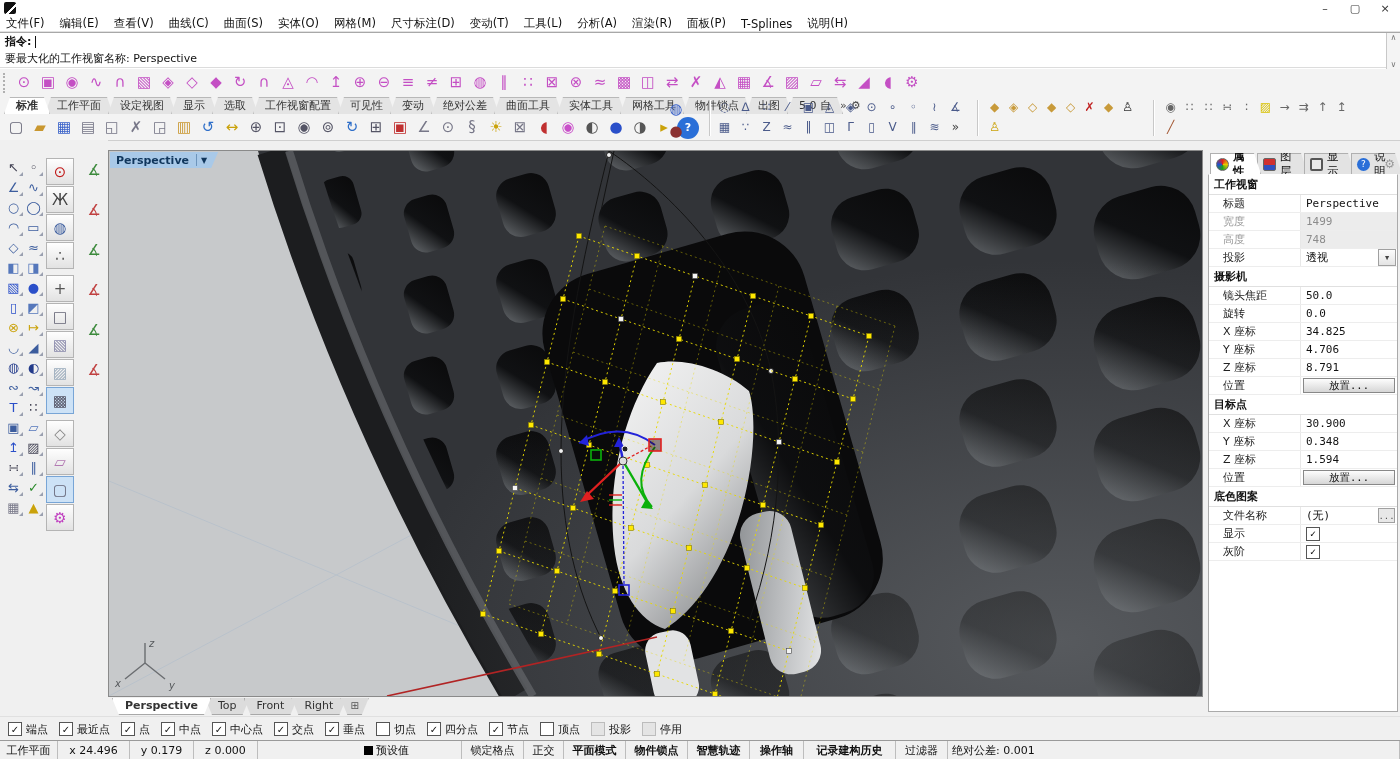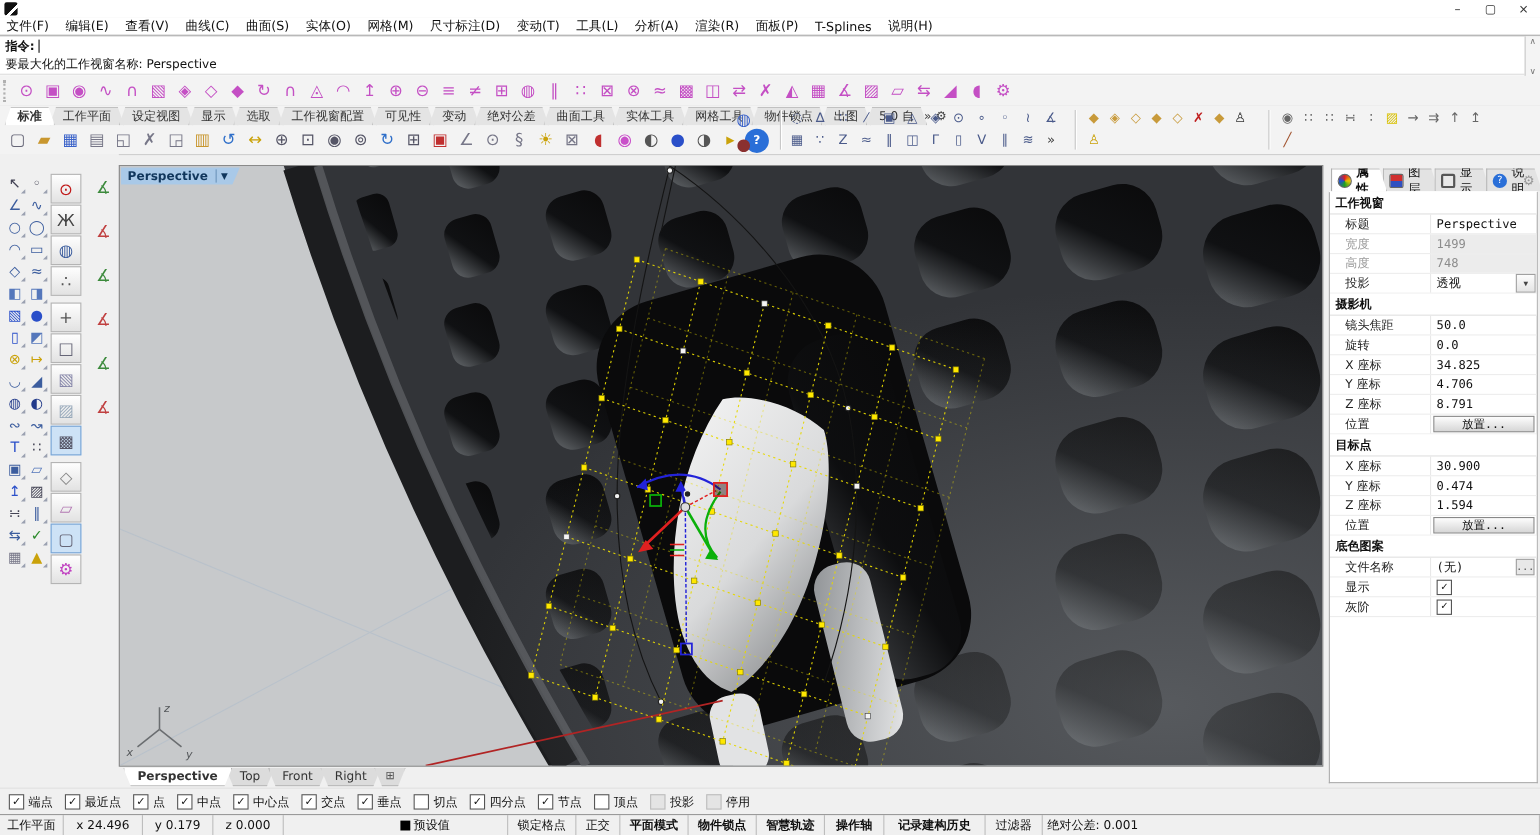--- a/index.html
+++ b/index.html
@@ -765,21 +765,21 @@
             <span class="pbtn">放置...</span>
           </span>
         </div>
         <div class="phead">目标点</div>
         <div class="prow">
           <span class="plabel">X 座标</span>
           <span class="pval">30.900</span>
         </div>
         <div class="prow">
           <span class="plabel">Y 座标</span>
-          <span class="pval">0.474</span>
+          <span class="pval">0.348</span>
         </div>
         <div class="prow">
           <span class="plabel">Z 座标</span>
           <span class="pval">1.594</span>
         </div>
         <div class="prow">
           <span class="plabel">位置</span>
           <span class="pval" style="padding: 0px;">
             <span class="pbtn">放置...</span>
           </span>

